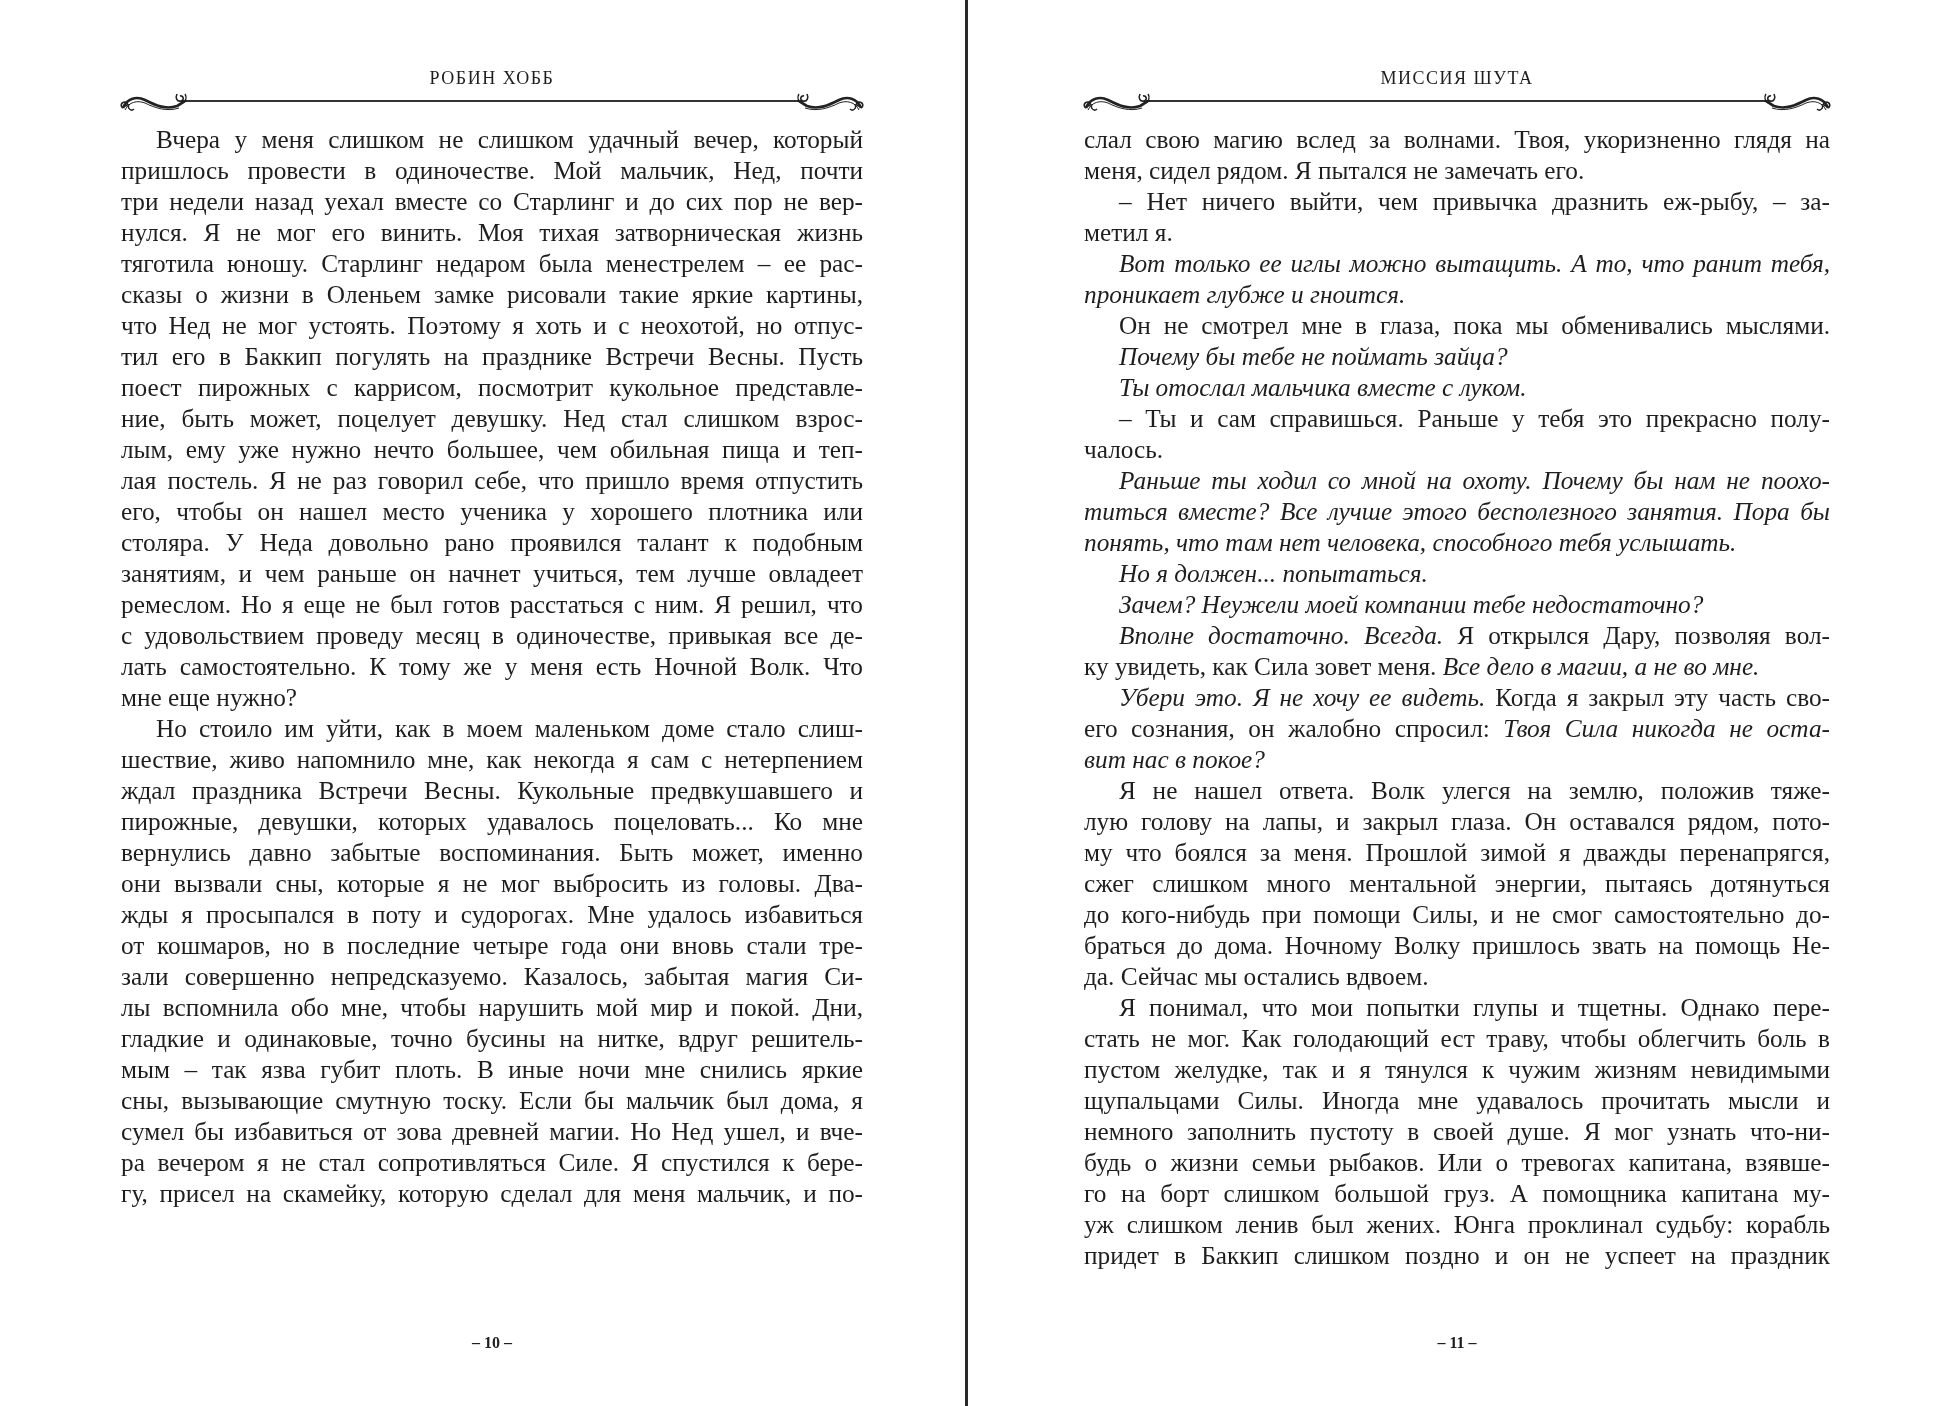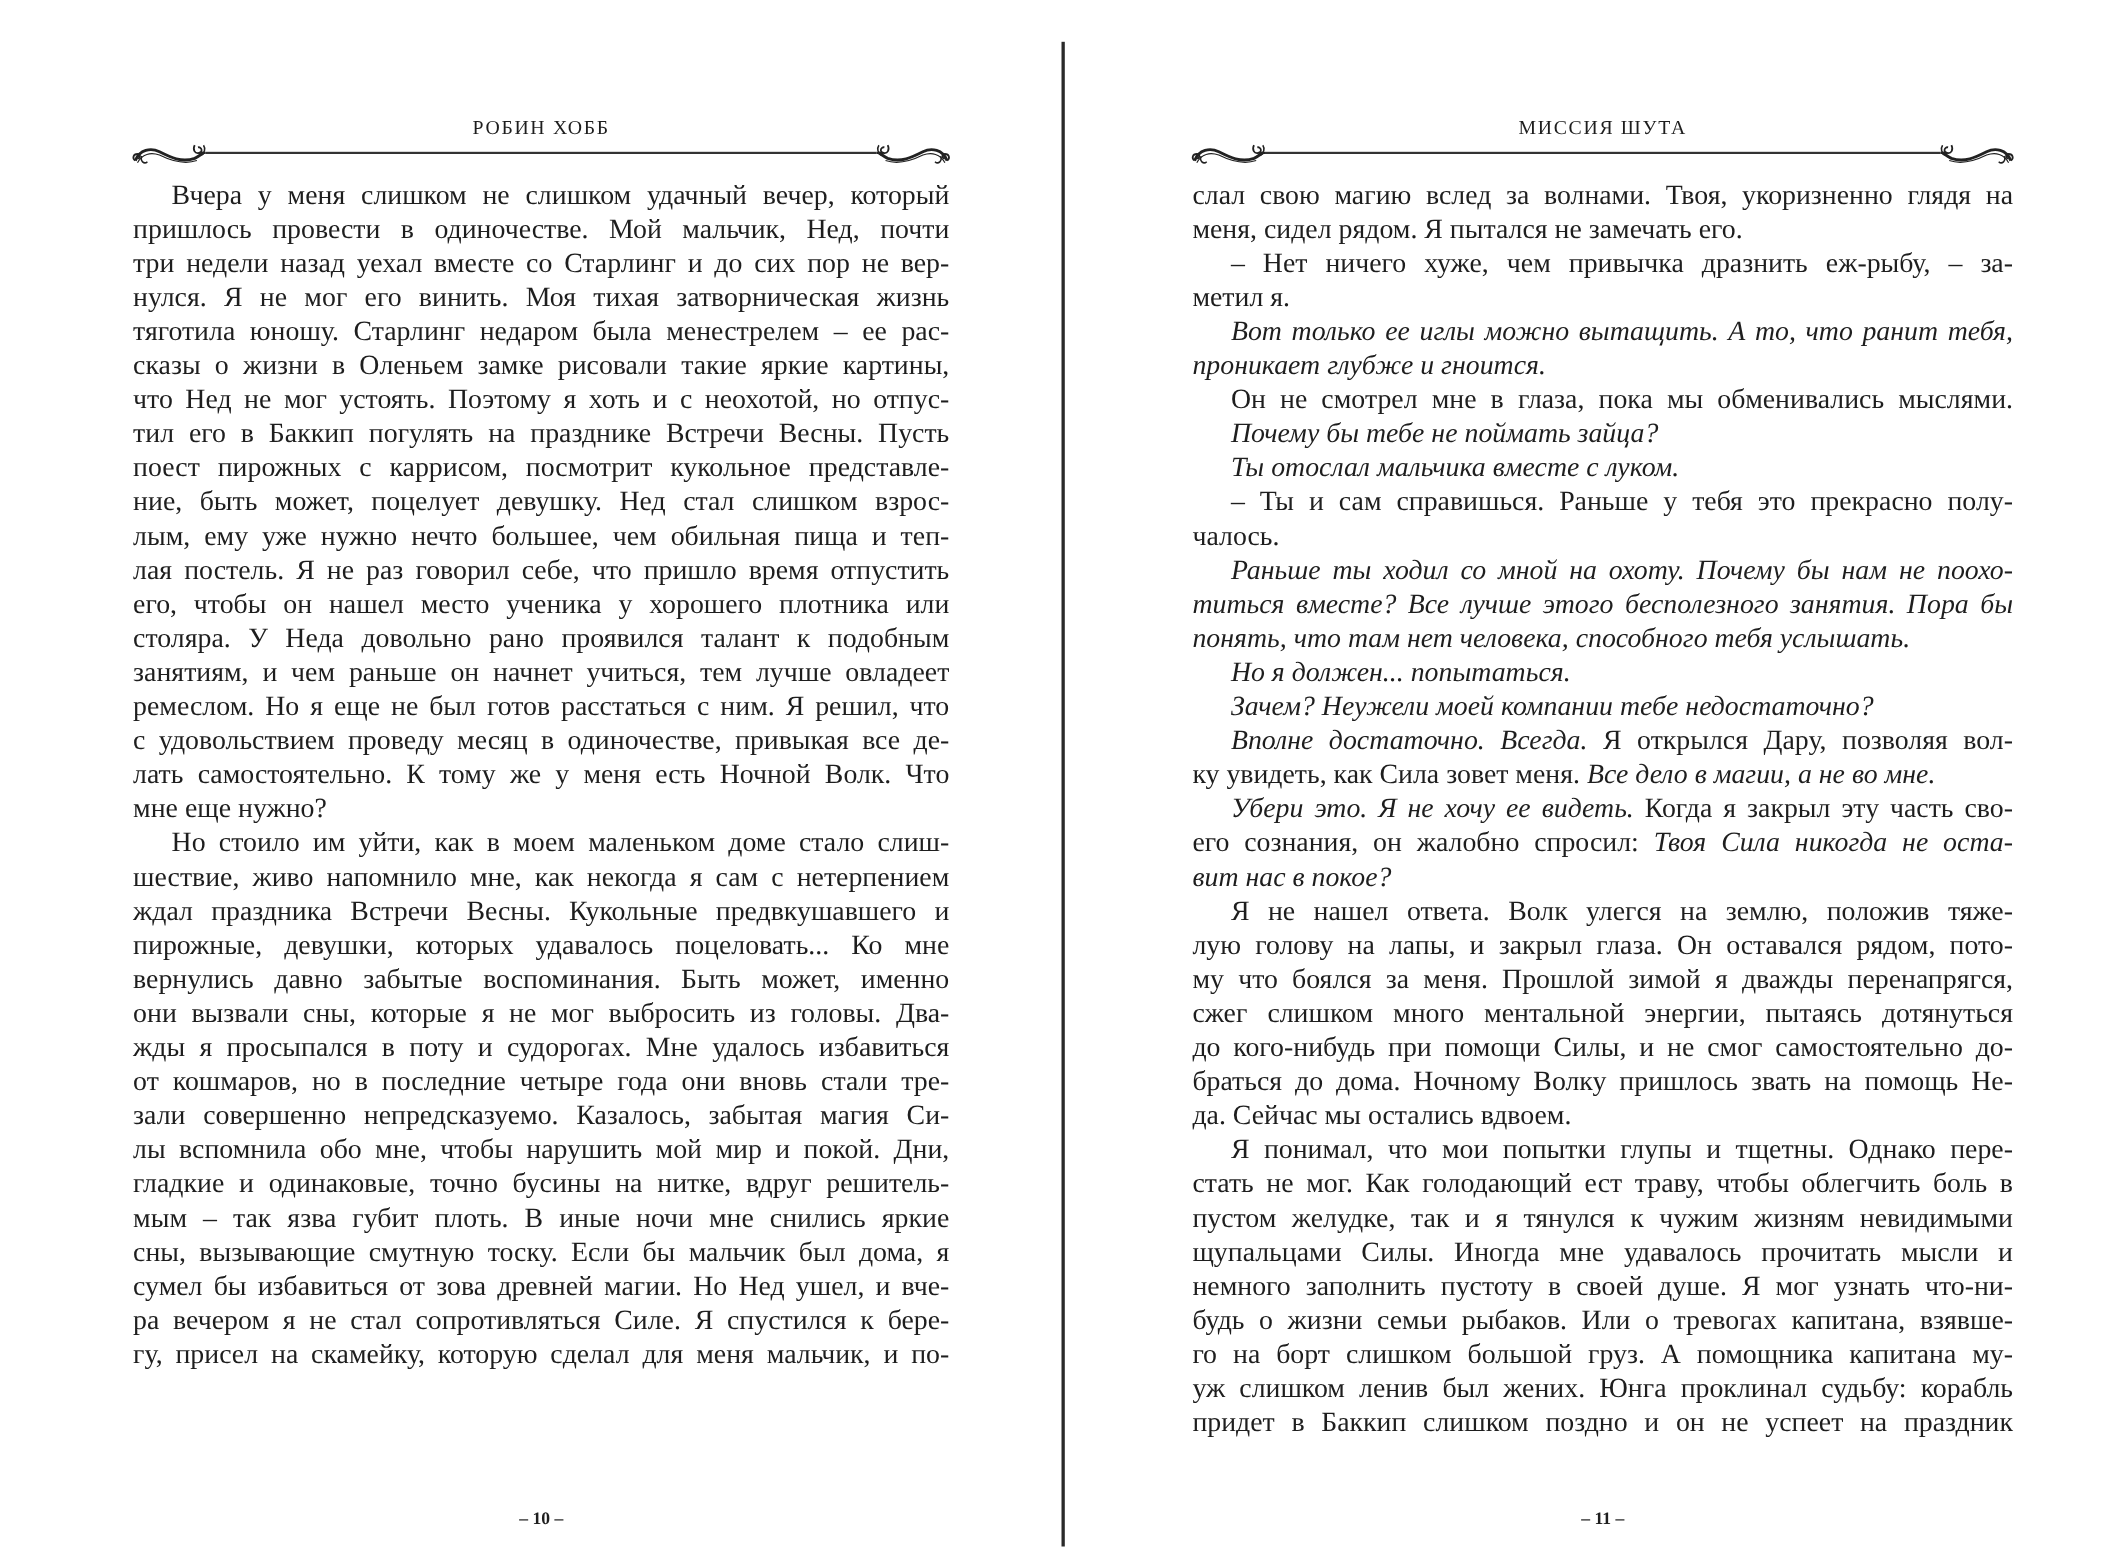--- a/index.html
+++ b/index.html
@@ -1,18 +1,18 @@
 <!DOCTYPE html>
 <html><head>
 <meta charset="utf-8">
 <style>
   html, body { margin: 0; padding: 0; background: #ffffff; }
   body { width: 1934px; height: 1406px; position: relative; overflow: hidden;
          font-family: "Liberation Serif", "DejaVu Serif", serif; color: #1e1e1e; }
-  .spread { position: absolute; left: 0; top: 0; width: 1934px; height: 1016px; margin-top: 38px; }
+  .spread { position: absolute; left: 0; top: 0; width: 1934px; height: 1016px; }
   .divider { position: absolute; left: 965px; top: 0; width: 3px; height: 1406px; background: #2a2a2a; }
   .page { position: absolute; top: 0; height: 1406px; }
   .page.left { left: 121px; width: 742px; }
   .page.right { left: 1084px; width: 746px; }
   .running-head { position: absolute; top: 68px; left: 0; right: 0; text-align: center;
                   font-size: 18px; letter-spacing: 1.5px; }
   .rule-wrap { position: absolute; top: 86px; left: -4px; right: -4px; height: 30px; }
   .rule-line { position: absolute; top: 14px; left: 70px; right: 70px; height: 2px; background: #333; }
   .orn { position: absolute; top: 0; width: 90px; height: 30px; }
   .orn.l { left: -2px; }
@@ -115,21 +115,21 @@
         <path d="M8 22 C5 20, 6 16, 10 16 C13 16, 13 20, 10 20" fill="none" stroke="#222" stroke-width="1.6"></path>
         <path d="M14 18 C12 22, 16 26, 19 23" fill="none" stroke="#222" stroke-width="1.4"></path>
         <path d="M62 8 C60 12, 62 16, 66 15 C70 14, 68 9, 65 10" fill="none" stroke="#222" stroke-width="1.6"></path>
         <path d="M70 8 C72 11, 71 15, 68 17" fill="none" stroke="#222" stroke-width="1.4"></path>
         <path d="M66 15 L72 15" stroke="#222" stroke-width="2"></path>
       </svg>
     </div>
     <div class="text">
         <div class="line"><span>слал свою магию вслед за волнами. Твоя, укоризненно глядя на</span></div>
         <div class="line last"><span>меня, сидел рядом. Я пытался не замечать его.</span></div>
-        <div class="line indent"><span>– Нет ничего хуже, чем привычка дразнить еж-рыбу, – за-</span></div>
+        <div class="line indent"><span>– Нет ничего выйти, чем привычка дразнить еж-рыбу, – за-</span></div>
         <div class="line last"><span>метил я.</span></div>
         <div class="line indent"><span class="it">Вот только ее иглы можно вытащить. А то, что ранит тебя,</span></div>
         <div class="line last"><span class="it">проникает глубже и гноится.</span></div>
         <div class="line indent"><span>Он не смотрел мне в глаза, пока мы обменивались мыслями.</span></div>
         <div class="line indent last"><span class="it">Почему бы тебе не поймать зайца?</span></div>
         <div class="line indent last"><span class="it">Ты отослал мальчика вместе с луком.</span></div>
         <div class="line indent"><span>– Ты и сам справишься. Раньше у тебя это прекрасно полу-</span></div>
         <div class="line last"><span>чалось.</span></div>
         <div class="line indent"><span class="it">Раньше ты ходил со мной на охоту. Почему бы нам не поохо-</span></div>
         <div class="line"><span class="it">титься вместе? Все лучше этого бесполезного занятия. Пора бы</span></div>

